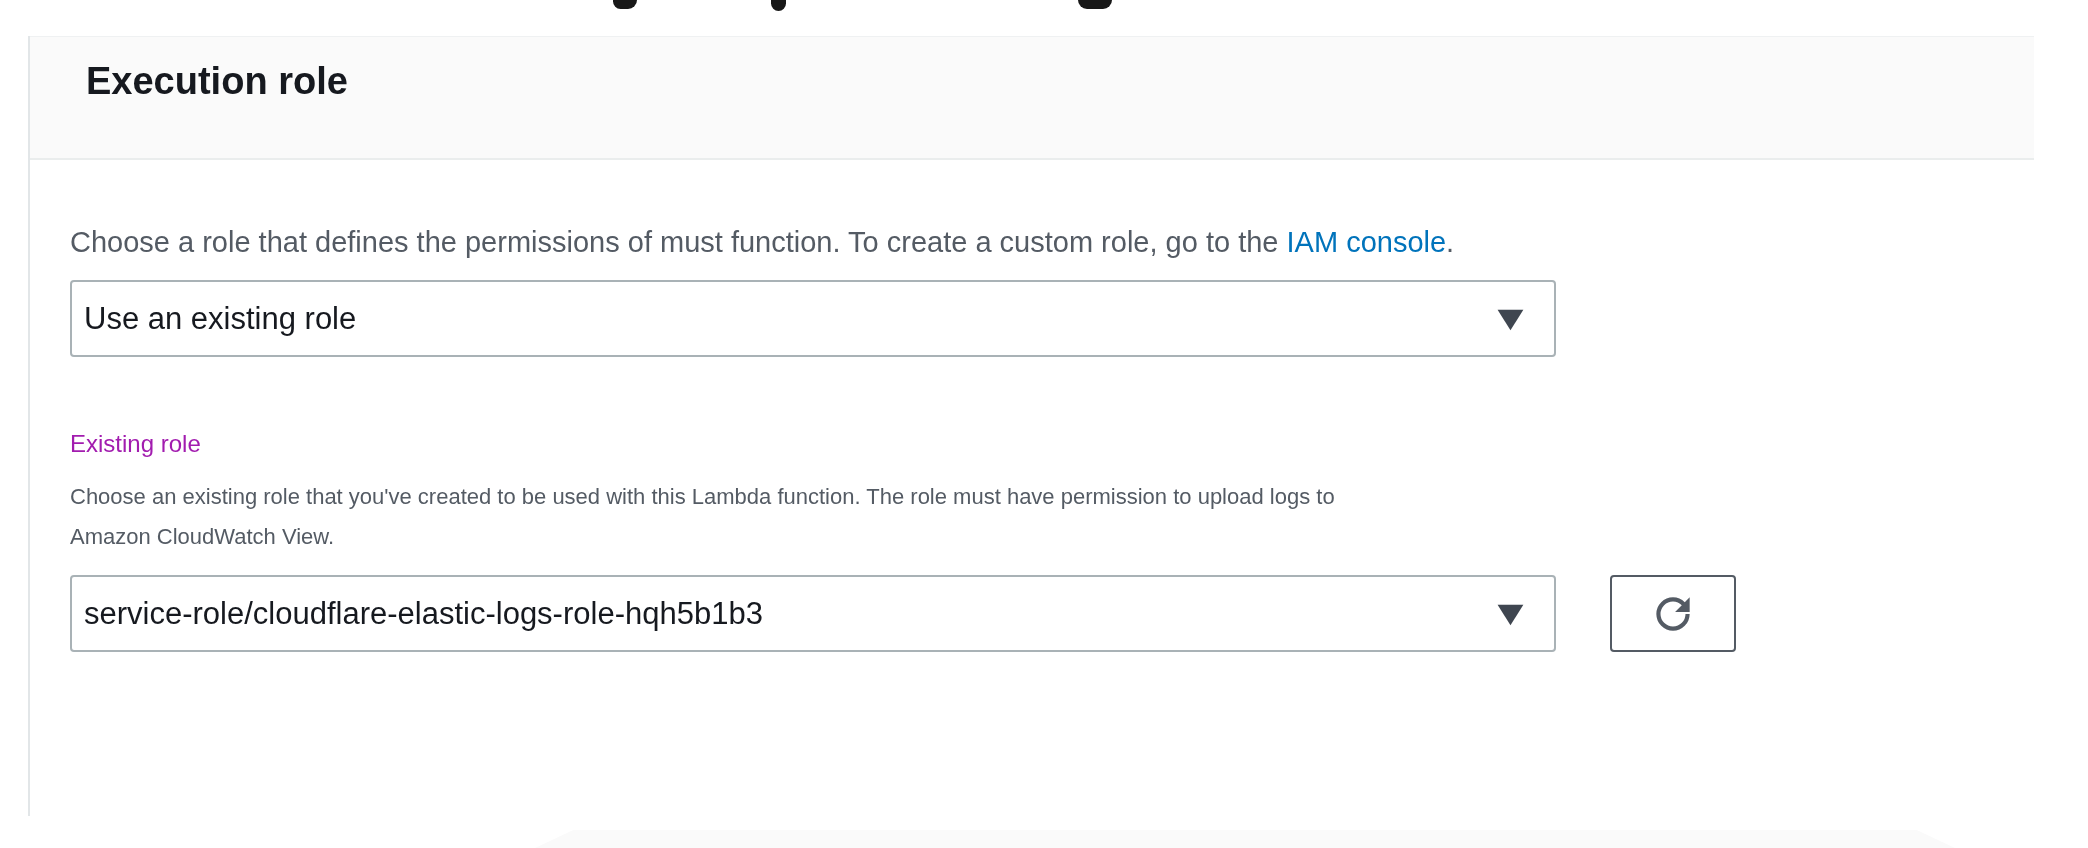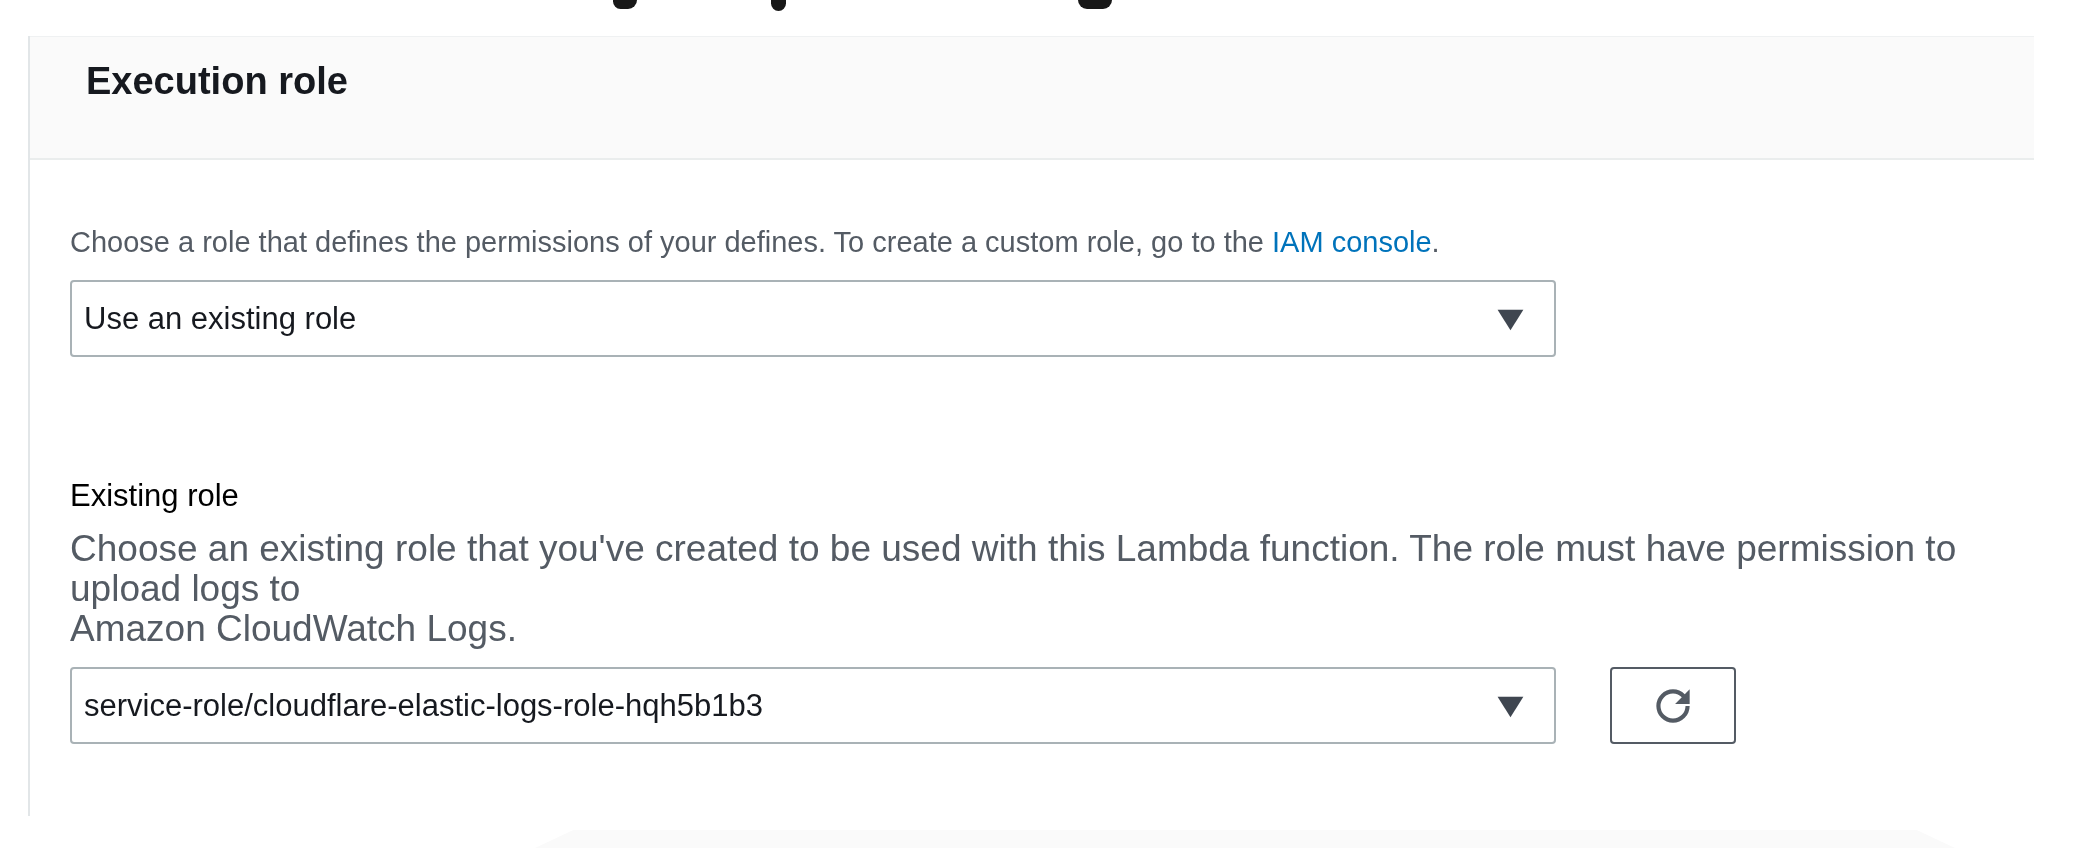--- a/index.html
+++ b/index.html
@@ -36,22 +36,22 @@
     background:#ffffff; border:2px solid #a9b2b6; border-radius:4px;
     display:flex; align-items:center; padding-left:12px; cursor:pointer;
   }
   .select-value { font-size:31px; color:#16191f; }
   .caret {
     position:absolute; right:33px; top:50%; transform:translateY(-54%) scaleX(1.25);
     font-size:27px; color:#3f4650; line-height:1;
     font-family:"DejaVu Sans",sans-serif;
   }
 
-  .field-label { margin-top:120px; font-size:31px; line-height:38px; color:#000000; }
-  .field-help  { margin-top:14px; font-size:37px; line-height:40px; color:#545b64; }
+  .field-label { margin-top:68px; font-size:24px; line-height:38px; color:#a21caf; }
+  .field-help  { margin-top:14px; font-size:22px; line-height:40px; color:#545b64; }
 
   .role-row { margin-top:18px; display:flex; align-items:center; }
   .role-row .select-box { margin-top:0; }
   .refresh-btn {
     margin-left:54px; width:126px; height:77px;
     background:#ffffff; border:2px solid #545b64; border-radius:4px;
     display:flex; align-items:center; justify-content:center; cursor:pointer;
   }
   .refresh-btn svg { width:50px; height:50px; fill:#545b64; }
 
@@ -73,32 +73,32 @@
   <div class="frag frag-3"></div>
 
   <div class="panel">
 
     <div class="panel-header">
       <div class="panel-title">Execution role</div>
     </div>
 
     <div class="panel-body">
 
-      <div class="intro"><span>Choose a role that defines the permissions of your defines. To create a custom role, go to the </span><a class="inline-link">IAM console</a><span>.</span></div>
+      <div class="intro"><span>Choose a role that defines the permissions of must function. To create a custom role, go to the </span><a class="inline-link">IAM console</a><span>.</span></div>
 
       <div class="select-box">
         <span class="select-value">Use an existing role</span>
         <span class="caret">▼</span>
       </div>
 
       <div class="field-label">Existing role</div>
 
       <div class="field-help">
         <div>Choose an existing role that you've created to be used with this Lambda function. The role must have permission to upload logs to</div>
-        <div>Amazon CloudWatch Logs.</div>
+        <div>Amazon CloudWatch View.</div>
       </div>
 
       <div class="role-row">
         <div class="select-box">
           <span class="select-value">service-role/cloudflare-elastic-logs-role-hqh5b1b3</span>
           <span class="caret">▼</span>
         </div>
         <div class="refresh-btn">
           <svg viewBox="0 0 24 24">
             <path d="M17.65 6.35A7.95 7.95 0 0 0 12 4a8 8 0 1 0 8 8h-2a6 6 0 1 1-6-6c1.66 0 3.14.69 4.22 1.78L13 11h7V4l-2.35 2.35z"></path>

